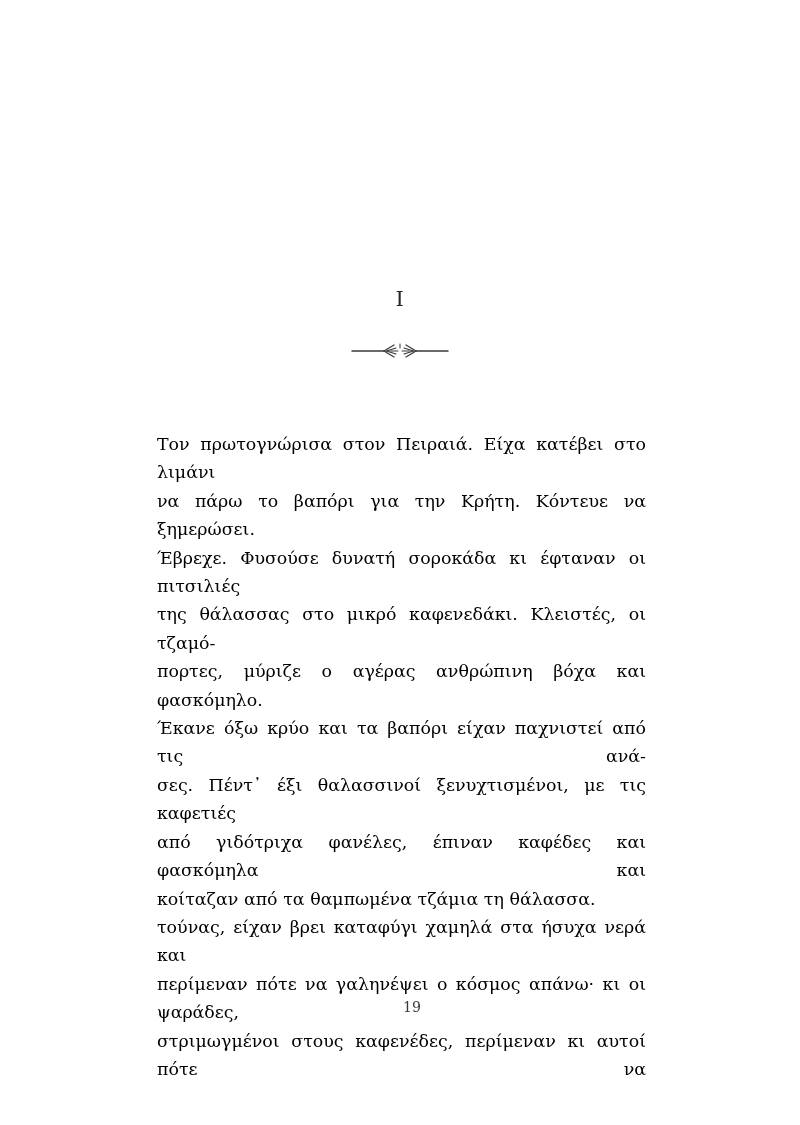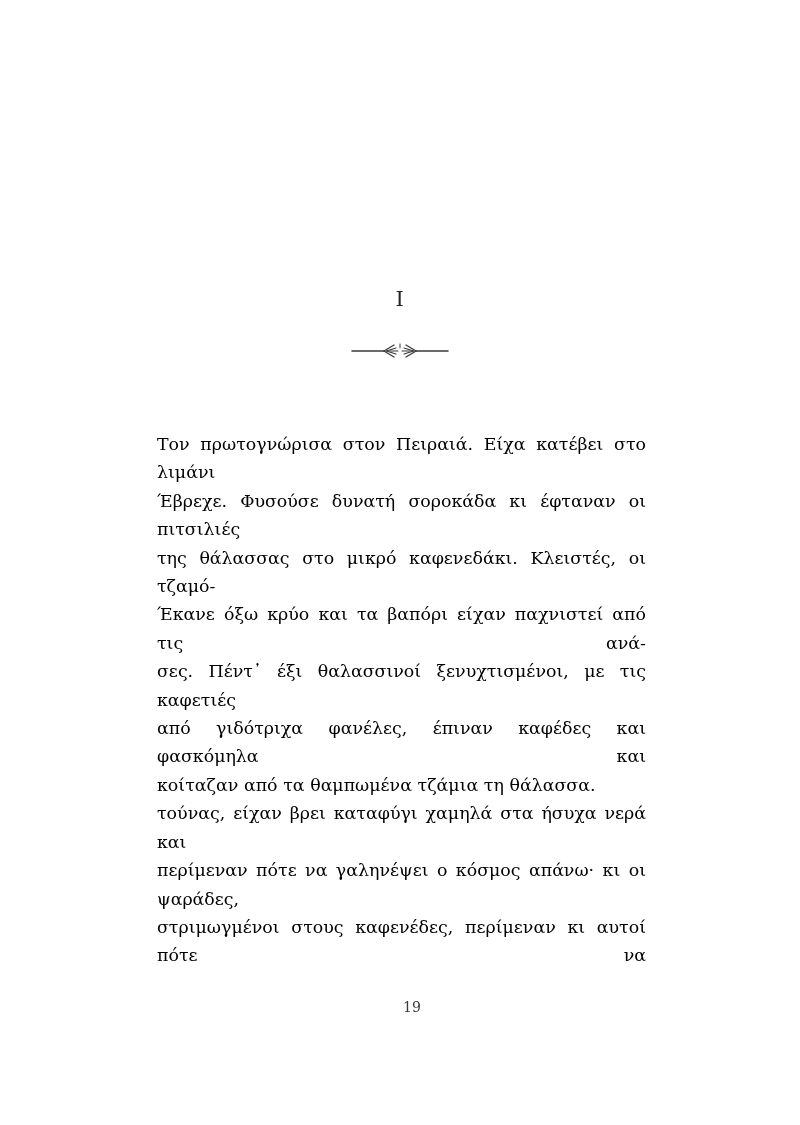--- a/index.html
+++ b/index.html
@@ -139,22 +139,24 @@
           <path d="M50 4 L50 8" stroke-width="1"></path>
         </g>
       </svg>
     </div>
   </div>
 
   <div class="textblock">
 
     <p class="para">
       <span class="ln just">Τον πρωτογνώρισα στον Πειραιά. Είχα κατέβει στο λιμάνι</span>
+      <span class="ln just">να πάρω το βαπόρι για την Κρήτη. Κόντευε να ξημερώσει.</span>
       <span class="ln just">Έβρεχε. Φυσούσε δυνατή σοροκάδα κι έφταναν οι πιτσιλιές</span>
       <span class="ln just">της θάλασσας στο μικρό καφενεδάκι. Κλειστές, οι τζαμό-</span>
+      <span class="ln just">πορτες, μύριζε ο αγέρας ανθρώπινη βόχα και φασκόμηλο.</span>
       <span class="ln just">Έκανε όξω κρύο και τα βαπόρι είχαν παχνιστεί από τις ανά-</span>
       <span class="ln just">σες. Πέντ᾽ έξι θαλασσινοί ξενυχτισμένοι, με τις καφετιές</span>
       <span class="ln just">από γιδότριχα φανέλες, έπιναν καφέδες και φασκόμηλα και</span>
       <span class="ln last">κοίταζαν από τα θαμπωμένα τζάμια τη θάλασσα.</span>
     </p>
 
     <p class="para">
       <span class="ln just">τούνας, είχαν βρει καταφύγι χαμηλά στα ήσυχα νερά και</span>
       <span class="ln just">περίμεναν πότε να γαληνέψει ο κόσμος απάνω· κι οι ψαράδες,</span>
       <span class="ln just">στριμωγμένοι στους καφενέδες, περίμεναν κι αυτοί πότε να</span>

